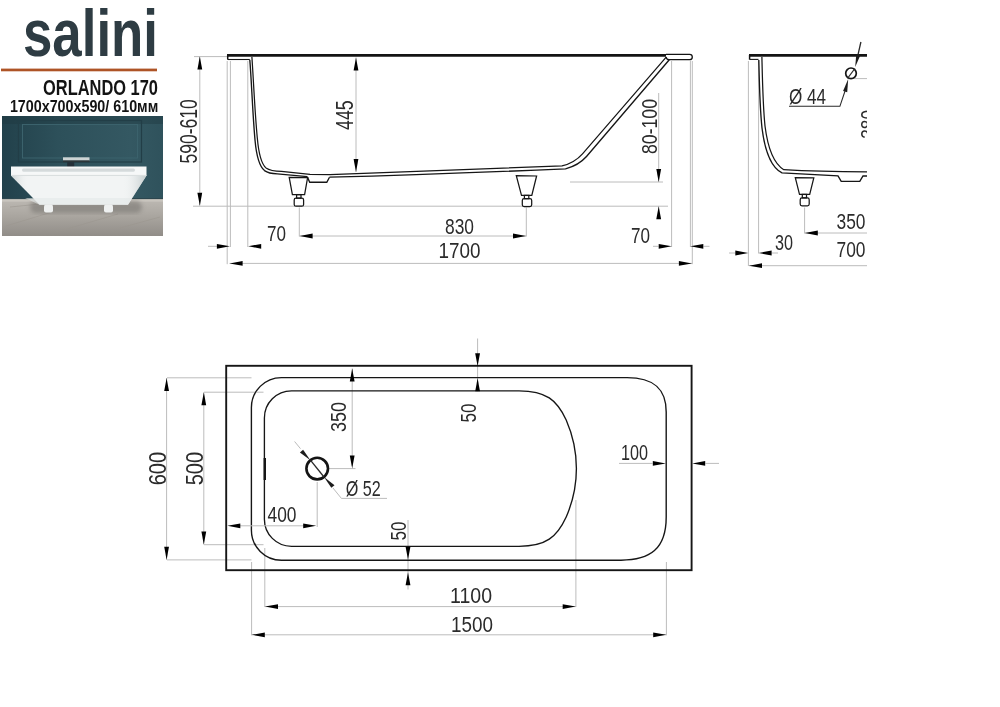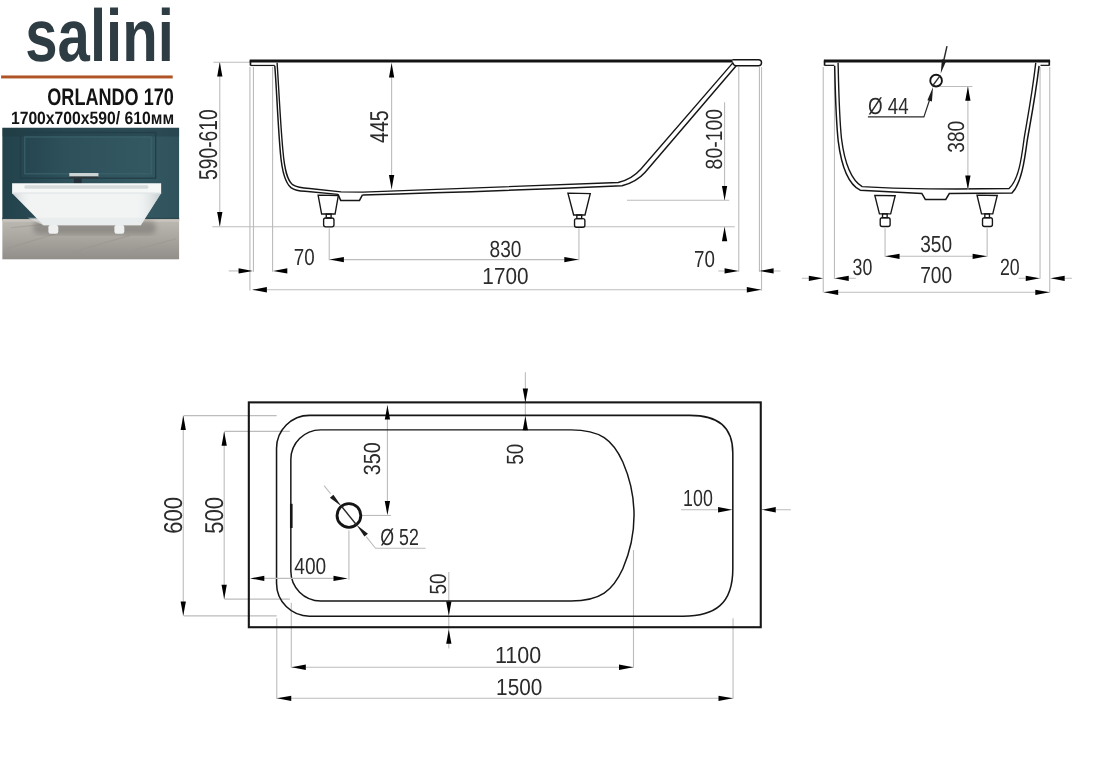--- a/index.html
+++ b/index.html
@@ -1,16 +1,16 @@
 <!DOCTYPE html>
 <html><head>
 <meta charset="utf-8">
 <style>
   html,body{margin:0;padding:0;background:#fff;overflow:hidden;}
-  #page{position:relative;width:1000px;height:707px;background:#7dd3fc;overflow:hidden;}
+  #page{position:relative;width:867px;height:707px;background:#7dd3fc;overflow:hidden;}
   text{font-family:"Liberation Sans",sans-serif;}
   .dim{font-size:21.3px;fill:#2b2b2b;}
   .main{stroke:#161616;fill:none;}
   .lt{stroke:#bcbcbc;stroke-width:1;fill:none;}
   .ar{fill:#1c1c1c;stroke:none;}
 </style>
 </head>
 <body>
 <div id="page">
 <svg width="1000" height="707" viewBox="0 0 1000 707" xmlns="http://www.w3.org/2000/svg">

